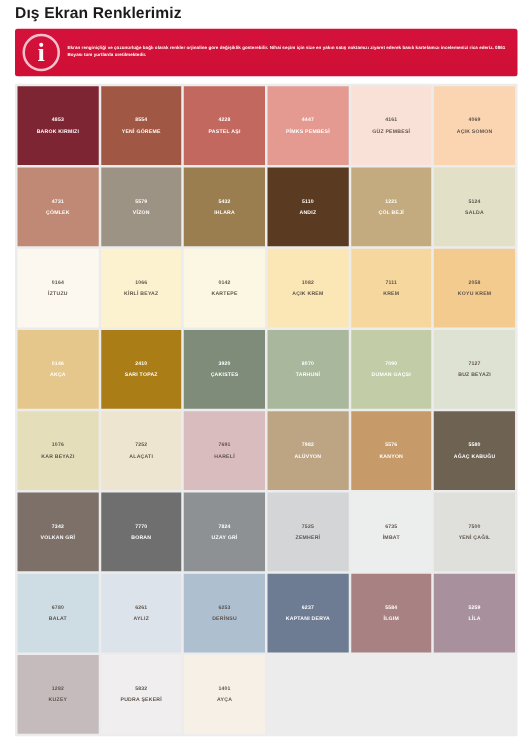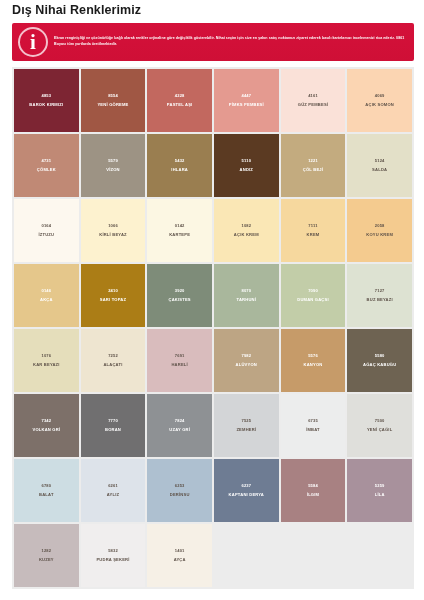--- a/index.html
+++ b/index.html
@@ -107,21 +107,21 @@
   .swatch.dark .code, .swatch.dark .name { color: #ffffff; }
   .swatch.light .code, .swatch.light .name { color: #5d5148; }
   .swatch.empty { background: transparent; }
 </style>
 </head>
 <body>
 
 <div class="page">
 
   <div class="title-bar">
-    <div class="page-title">Dış Nihai Renklerimiz</div>
+    <div class="page-title">Dış Ekran Renklerimiz</div>
   </div>
 
   <div class="notice">
     <div class="notice-icon">i</div>
     <div class="notice-text">Ekran renginiçliği ve çözünürlüğe bağlı olarak renkler orjinaline göre değişiklik gösterebilir. Nihai seçim için size en yakın satış noktamızı ziyaret ederek basılı kartelamızı incelemenizi rica ederiz. 0861 Boyası tüm yurtlarda üretilmektedir.</div>
   </div>
 
   <div class="grid-wrap">
     <div class="grid" id="swatch-grid">
         <div class="swatch dark" style="background: rgb(125, 37, 51);">

